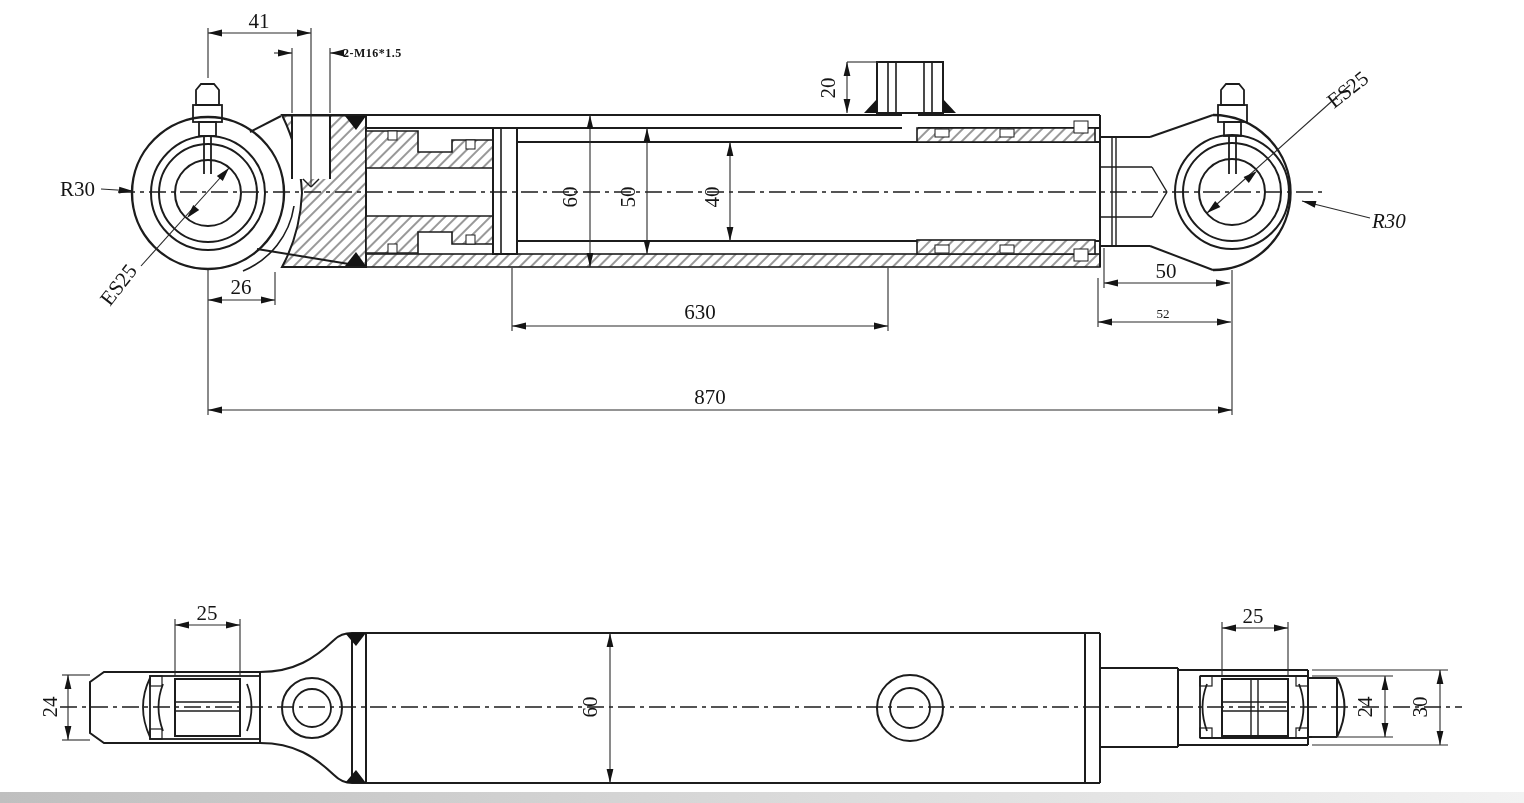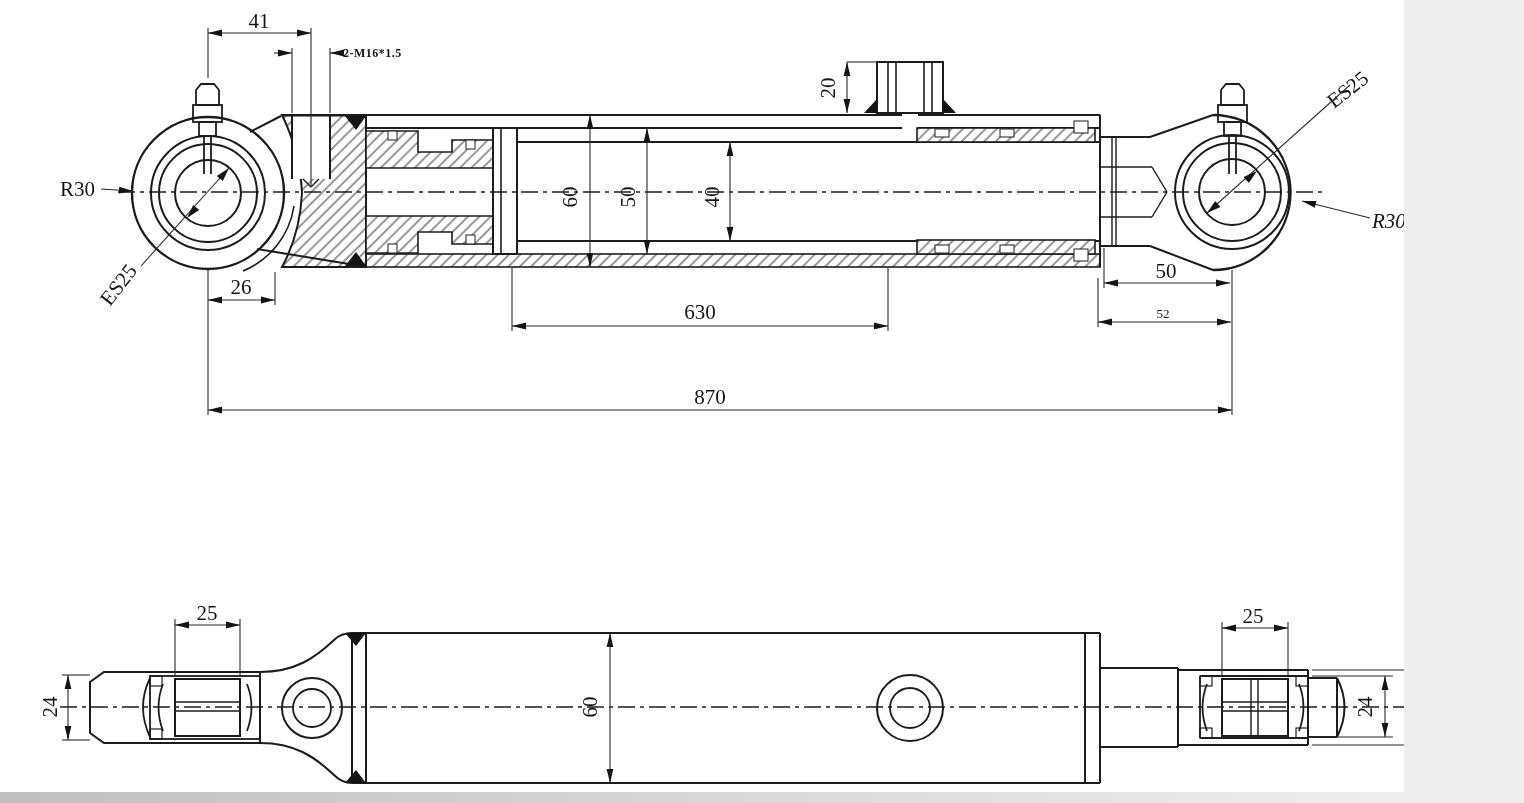--- a/index.html
+++ b/index.html
@@ -1,16 +1,16 @@
 <!DOCTYPE html>
 <html><head>
 <meta charset="utf-8">
 <style>
   html,body{margin:0;padding:0;background:#eee;}
-  .stage{position:relative;width:1404px;height:803px;background:#ffffff;overflow:hidden;
+  .stage{position:relative;width:1524px;height:803px;background:#ffffff;overflow:hidden;
          font-family:"Liberation Serif","DejaVu Serif",serif;}
   svg{position:absolute;left:0;top:0;}
   text{fill:#141414;}
   .dim{font-size:21px;}
   .dim-sm{font-size:13px;}
   .dim-note{font-size:12px;font-weight:bold;letter-spacing:0.5px;}
   .it{font-style:italic;}
 </style>
 </head>
 <body>

